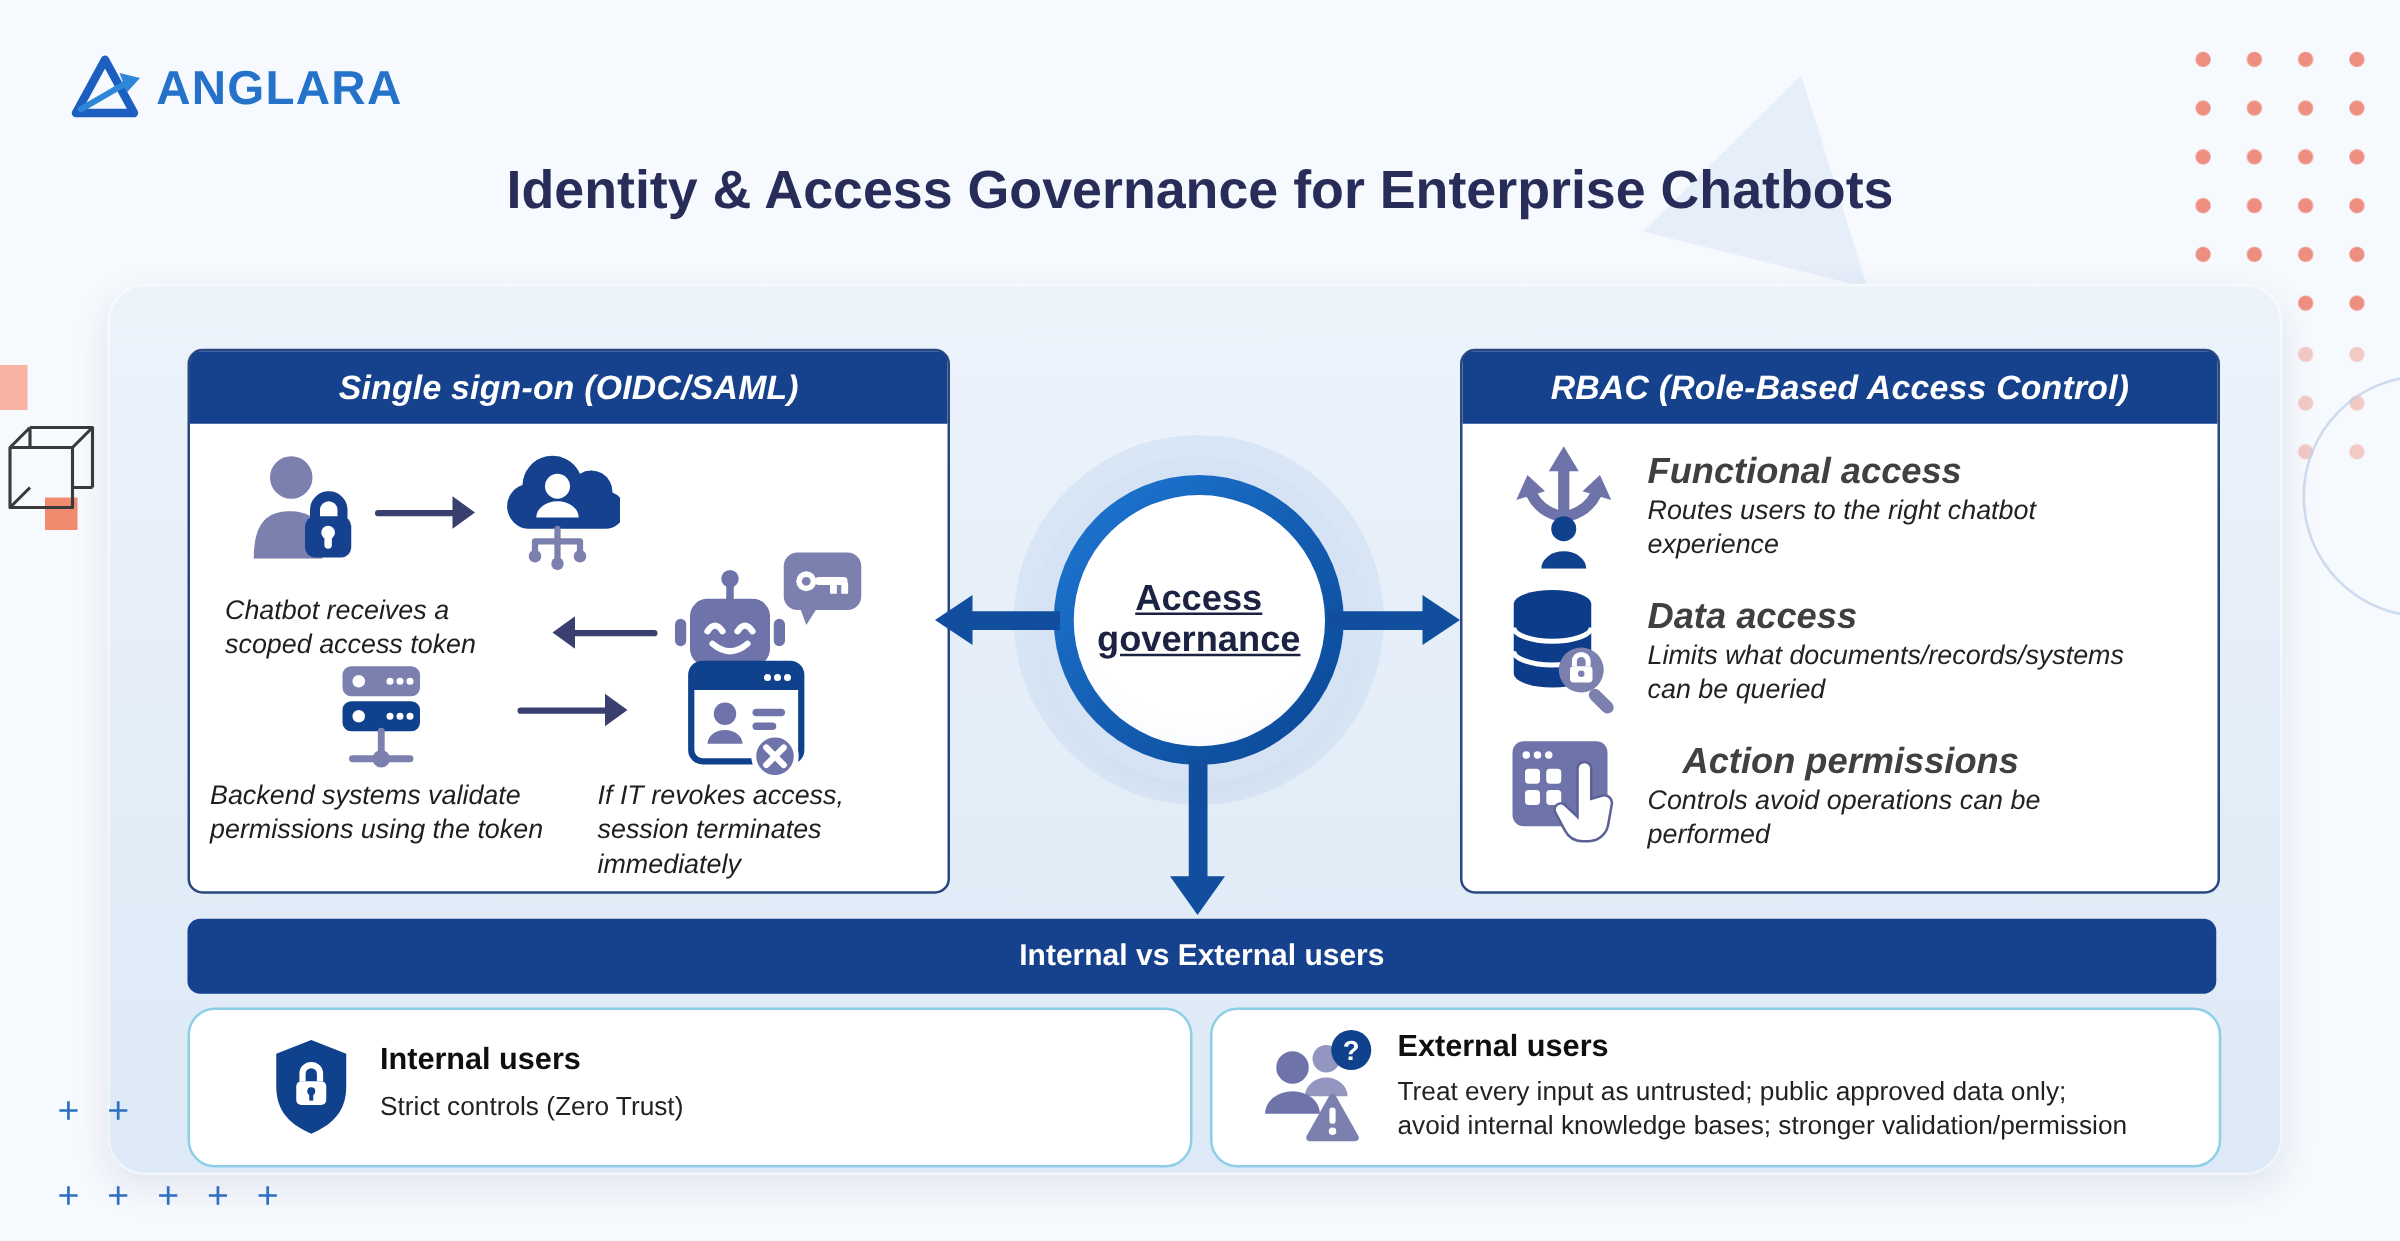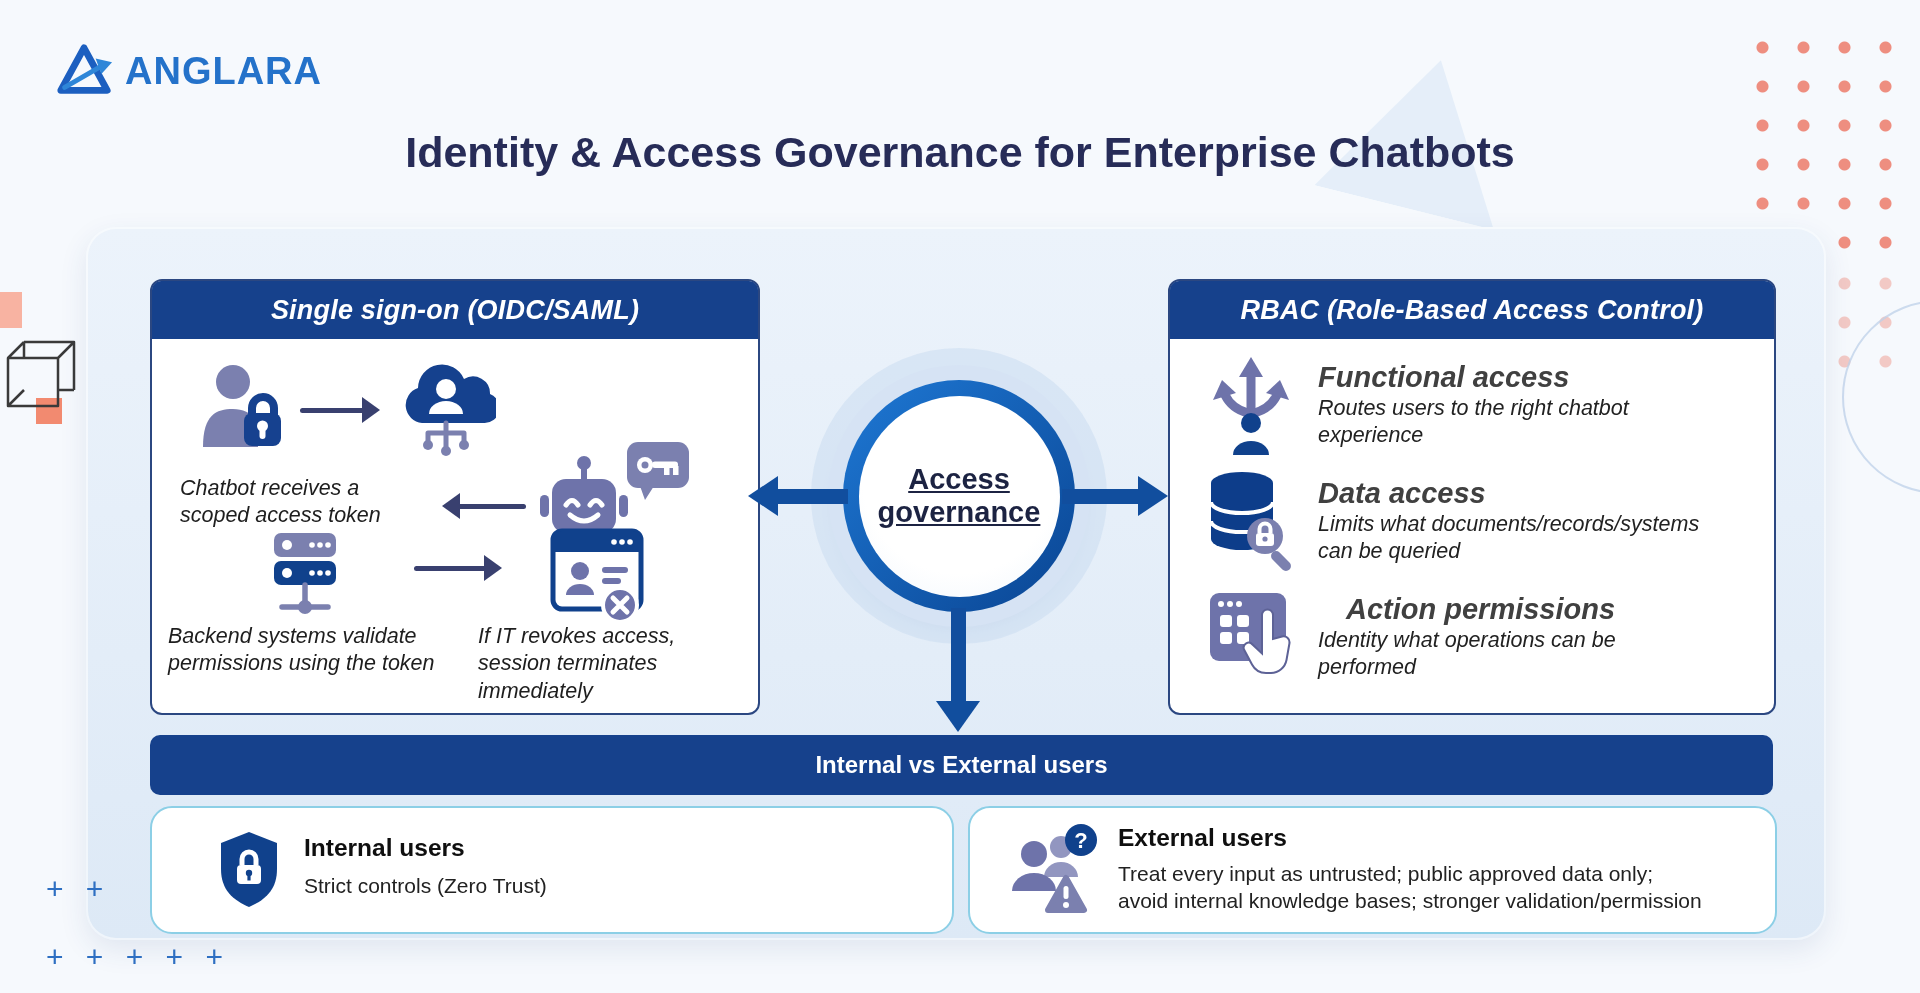--- a/index.html
+++ b/index.html
@@ -248,21 +248,21 @@
         <circle cx="15" cy="19" r="3" fill="#fff"></circle>
           <circle cx="24" cy="19" r="3" fill="#fff"></circle>
           <circle cx="33" cy="19" r="3" fill="#fff"></circle>
         <rect x="14" y="30" width="12" height="12" rx="3" fill="#fff"></rect>
         <rect x="31" y="30" width="12" height="12" rx="3" fill="#fff"></rect>
         <rect x="14" y="47" width="12" height="12" rx="3" fill="#fff"></rect>
         <rect x="31" y="47" width="12" height="12" rx="3" fill="#fff"></rect>
         <path d="M56 30 a5.5 5.5 0 0 1 11 0 v24 l9 -2.5 a6 6 0 0 1 7.5 6.5 l-3 17 a16 16 0 0 1 -15.5 13 h-5 a16 16 0 0 1 -14 -8.5 l-8 -15 a5 5 0 0 1 8.5 -5 l9.5 9 z" fill="#fff" stroke="#5d6296" stroke-width="2"></path>
       </svg>
       <div class="rbac-title" style="left:148px;top:312px;margin-left:28px;">Action permissions</div>
-      <div class="rbac-desc" style="left:148px;top:346px;width:335px;">Identity what operations can be performed</div>
+      <div class="rbac-desc" style="left:148px;top:346px;width:335px;">Controls avoid operations can be performed</div>
     </div>
 
     <div id="users-bar" class="abs">
       <span>Internal vs External users</span>
     </div>
 
     <div class="ucard" style="left:64px;width:800px;">
       <svg class="abs" style="left:64px;top:22px;" width="66" height="78" viewBox="0 0 66 78">
         <path d="M33 2 L61 13 V39 C61 60 49 70 33 77 C17 70 5 60 5 39 V13 Z" fill="#10418c"></path>
         <rect x="21" y="35" width="24" height="19" rx="4" fill="#fff"></rect>

